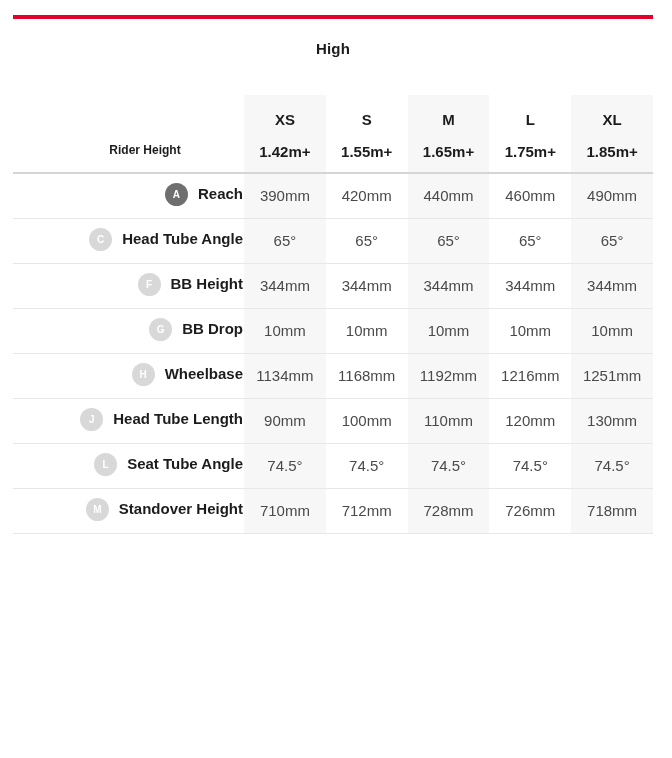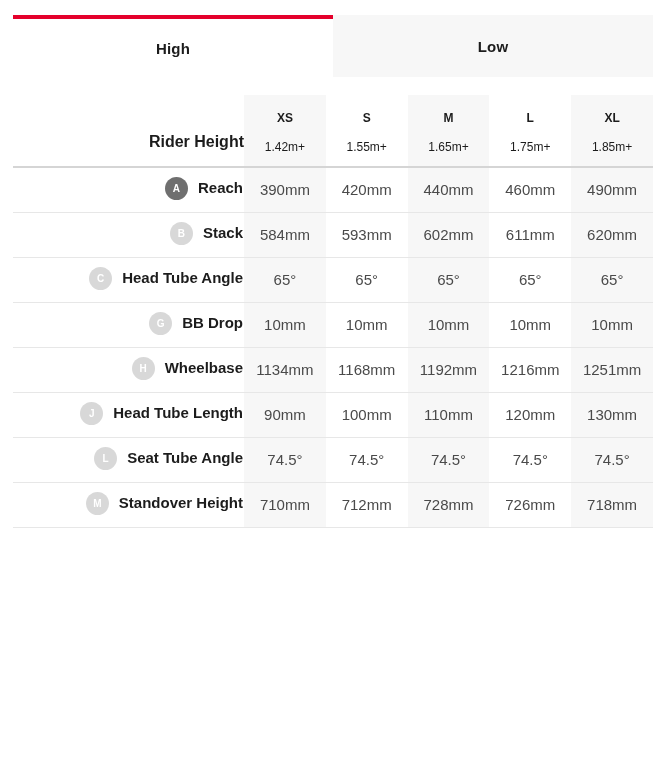--- a/index.html
+++ b/index.html
@@ -29,28 +29,28 @@
   }
   .tab.active{background:#ffffff;border-top:4px solid var(--accent);}
   .tab.inactive{background:var(--tab-bg);}
   table.geo-table{
     width:100%;border-collapse:collapse;table-layout:fixed;margin-top:18px;
   }
   col.label-col{width:231px;}
   thead th{
     height:72px;padding:10px 0 13px 0;vertical-align:top;
     border-bottom:2px solid var(--border-heavy);
-    font-size:12px;font-weight:bold;text-align:center;
+    font-size:15px;font-weight:bold;text-align:center;
   }
   thead th.rider-cell{
-    text-align:right;vertical-align:bottom;padding-left:33px;padding-bottom:15px;
-    font-size:16px;font-weight:bold;
+    text-align:center;vertical-align:bottom;padding-left:33px;padding-bottom:15px;
+    font-size:12px;font-weight:bold;
   }
   .size-name{font-weight:bold;line-height:1;margin-top:7px;}
-  .size-height{font-weight:normal;line-height:1;margin-top:17px;}
+  .size-height{font-weight:bold;line-height:1;margin-top:17px;}
   tbody td{
     height:45px;border-bottom:1px solid var(--border-light);
     font-size:15px;color:var(--value-text);text-align:center;
     white-space:nowrap;
   }
   tbody td.label-cell{
     text-align:right;color:var(--label-text);font-weight:bold;padding-left:0;
   }
   .stripe{background:var(--stripe);}
   .badge{
@@ -61,21 +61,20 @@
   }
   .badge.dark{background:var(--badge-dark);}
 </style>
 </head>
 <body>
 
 <div class="container">
 
   <div class="tabs">
     <div class="tab active">High</div>
-    <div class="tab inactive">Low</div>
   </div>
 
   <table class="geo-table">
     <colgroup>
       <col class="label-col">
       <col>
         <col>
         <col>
         <col>
         <col>
@@ -110,34 +109,34 @@
 
     <tr>
           <td class="label-cell"><span class="badge dark">A</span><span>Reach</span></td>
           <td class="stripe">390mm</td>
           <td class="">420mm</td>
           <td class="stripe">440mm</td>
           <td class="">460mm</td>
           <td class="stripe">490mm</td>
         </tr>
         <tr>
-          <td class="label-cell"><span class="badge">B</span><span>Stack</span></td>
-          <td class="stripe">584mm</td>
-          <td class="">593mm</td>
-          <td class="stripe">602mm</td>
-          <td class="">611mm</td>
-          <td class="stripe">620mm</td>
-        </tr>
-        <tr>
           <td class="label-cell"><span class="badge">C</span><span>Head Tube Angle</span></td>
           <td class="stripe">65°</td>
           <td class="">65°</td>
           <td class="stripe">65°</td>
           <td class="">65°</td>
           <td class="stripe">65°</td>
+        </tr>
+        <tr>
+          <td class="label-cell"><span class="badge">F</span><span>BB Height</span></td>
+          <td class="stripe">344mm</td>
+          <td class="">344mm</td>
+          <td class="stripe">344mm</td>
+          <td class="">344mm</td>
+          <td class="stripe">344mm</td>
         </tr>
         <tr>
           <td class="label-cell"><span class="badge">G</span><span>BB Drop</span></td>
           <td class="stripe">10mm</td>
           <td class="">10mm</td>
           <td class="stripe">10mm</td>
           <td class="">10mm</td>
           <td class="stripe">10mm</td>
         </tr>
         <tr>

